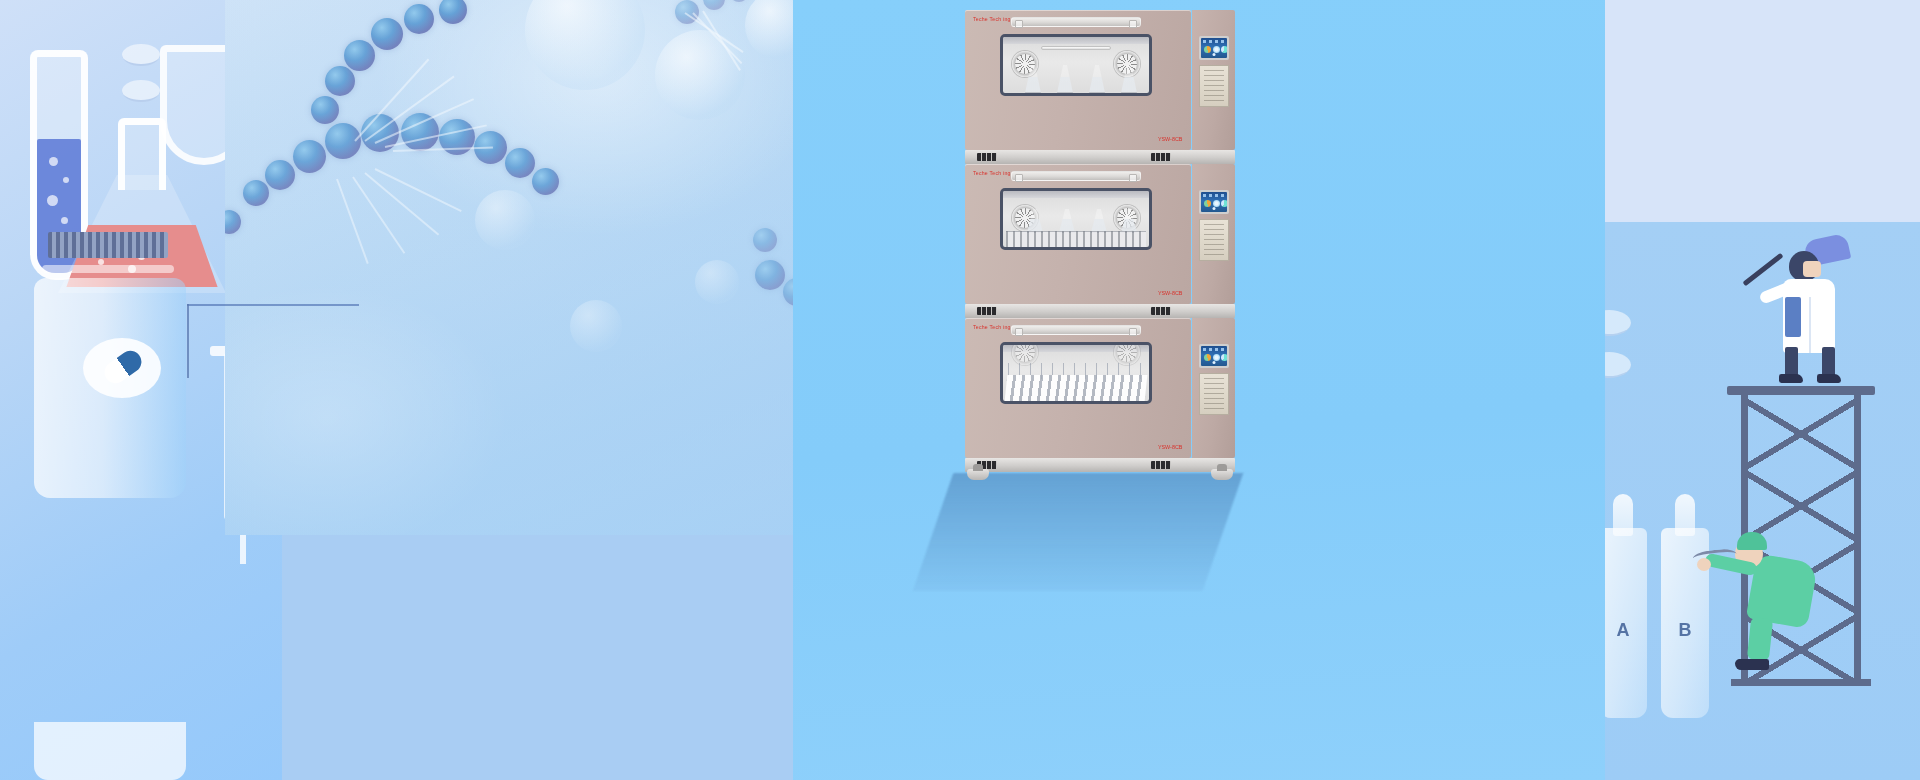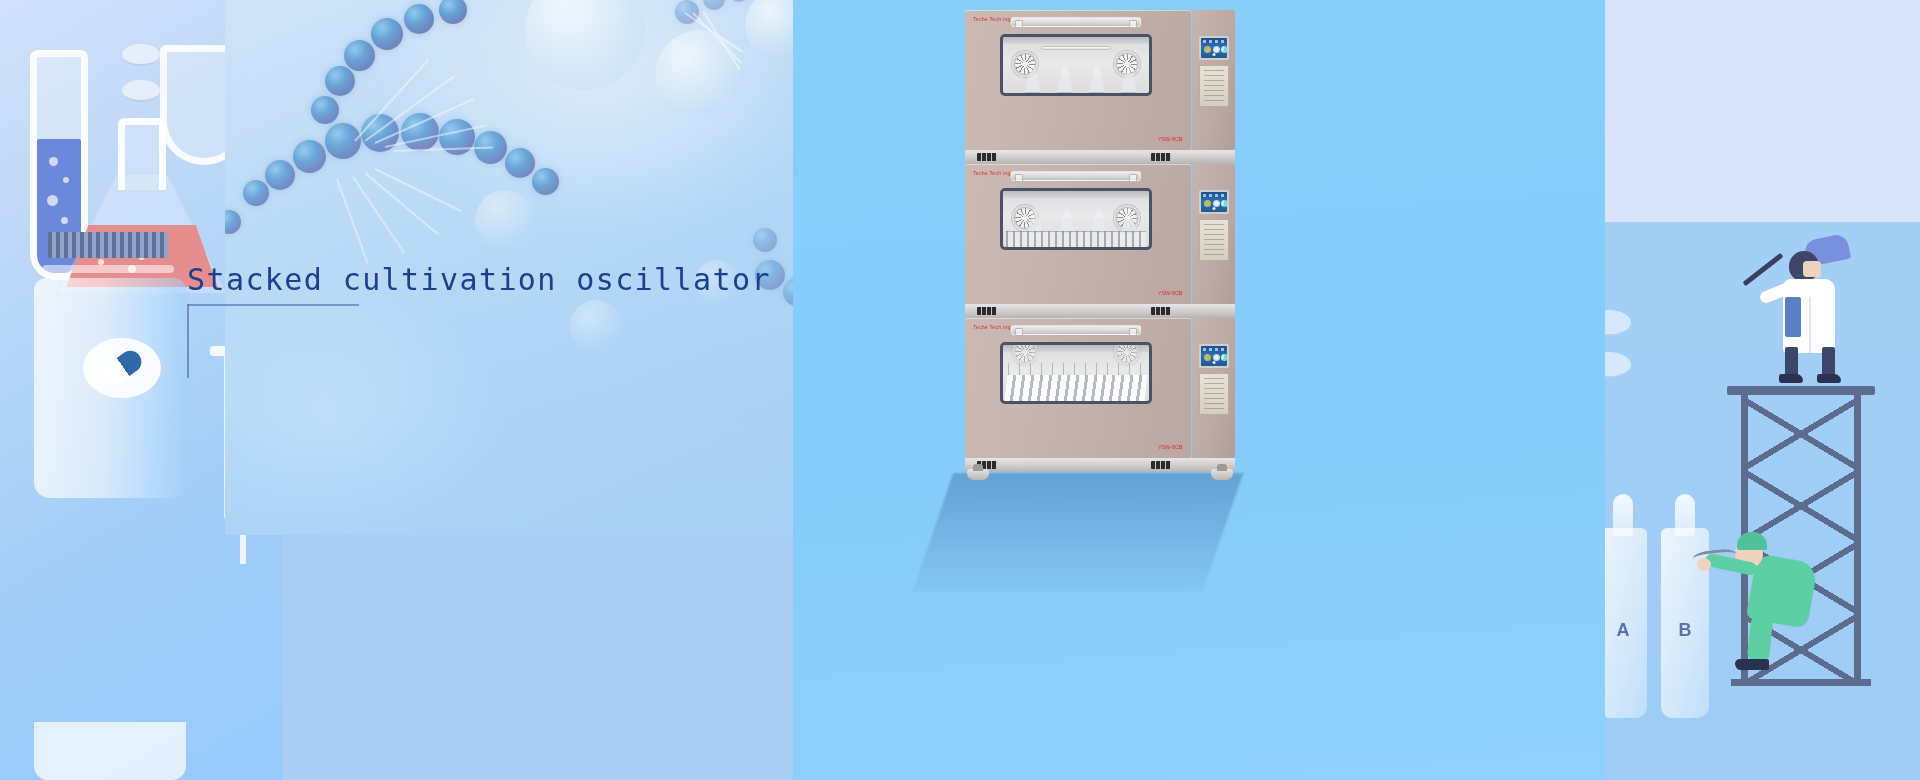--- a/index.html
+++ b/index.html
@@ -693,16 +693,15 @@
       <div class="sg-hand"></div>
       <div class="sg-hose"></div>
       <div class="sg-leg"></div>
       <div class="sg-shoe"></div>
     </div>
   </div>
 
   <div class="headline">
     <div class="h-rule"></div>
     <div class="h-tick"></div>
-    <div class="h-en">Stacked cultivation oscillator</div>
   </div>
 
 </div>
 
 </body></html>

